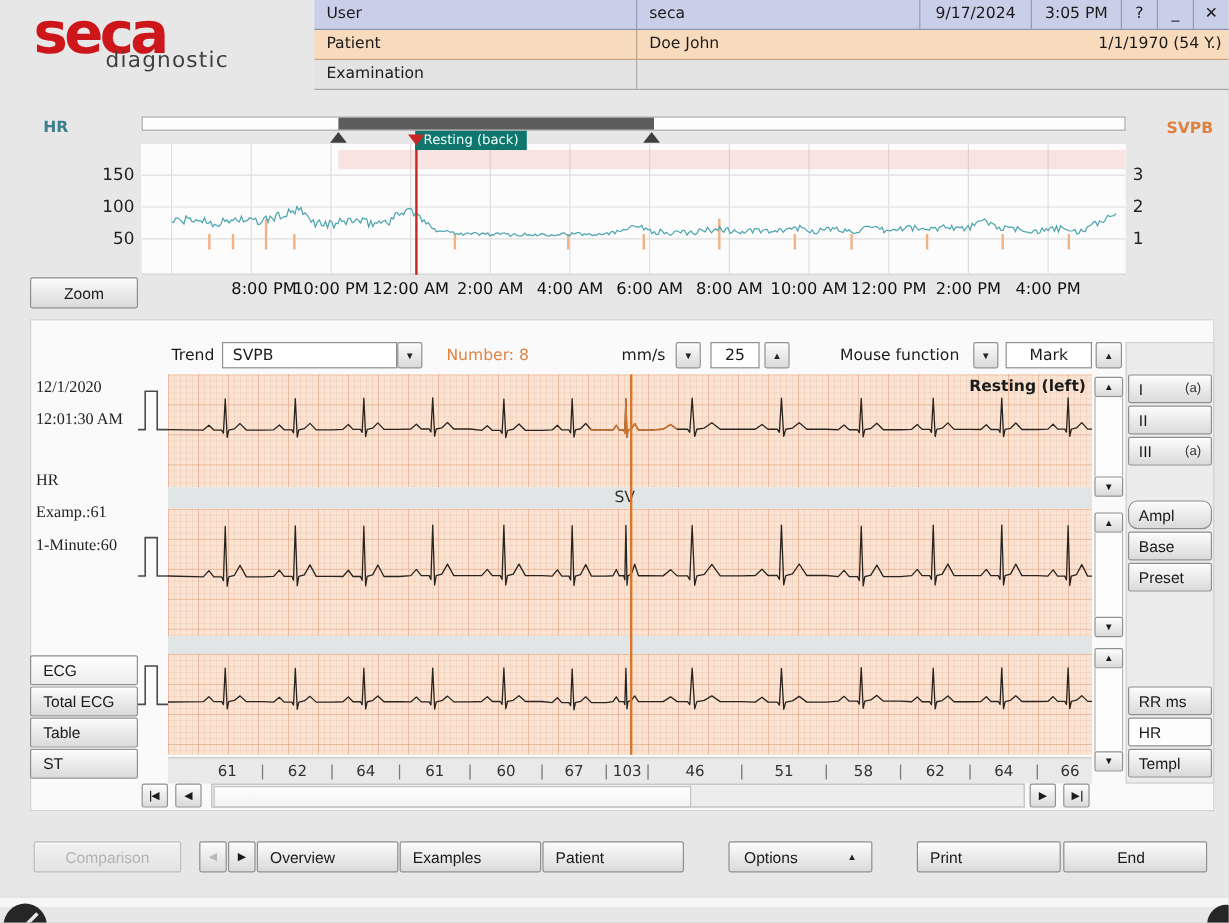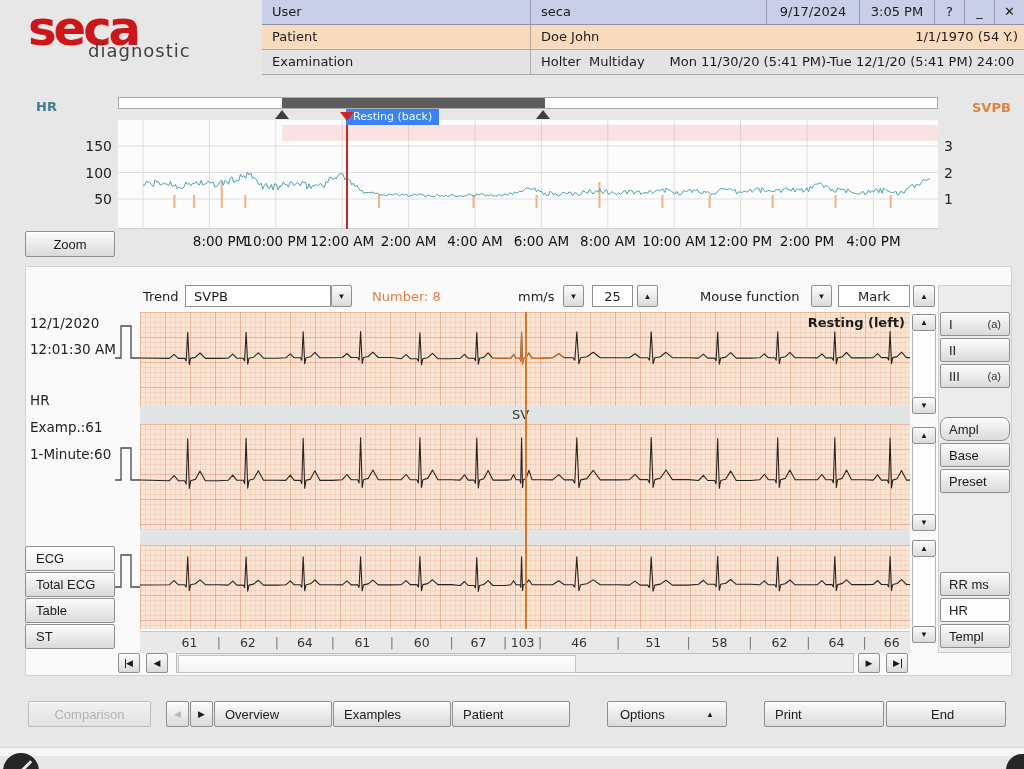--- a/index.html
+++ b/index.html
@@ -28,21 +28,21 @@
   .btn.disabled{color:#b3b3b3;border-color:#bdbdbd;background:linear-gradient(#f1f1f1,#e3e3e3);}
   .spin{font-size:8px;color:#222;}
   .field{background:#fff;border:1px solid #8f8f8f;box-sizing:border-box;display:flex;align-items:center;}
   
   #trend-scroll{left:118px;top:97px;width:820px;height:12px;background:#fdfdfd;border:1px solid #ababab;box-sizing:border-box;}
   #trend-scroll-seg{position:absolute;left:163px;top:0;width:263px;height:10px;background:#5d5d5d;}
   .tri-up{width:0;height:0;border-left:7px solid transparent;border-right:7px solid transparent;border-bottom:9px solid #3f3f3f;}
   .tri-down-red{width:0;height:0;border-left:7px solid transparent;border-right:7px solid transparent;border-top:9px solid #c62828;}
   #trend-plot{left:118px;top:120px;width:820px;height:108px;background:#fcfcfc;border-bottom:1px solid #cfcfcf;}
   #trend-cursor{left:346px;top:119px;width:2px;height:110px;background:#c62828;}
-  #cursor-label{left:346px;top:109px;height:16px;line-height:16px;background:#3b82f6;color:#effffd;
+  #cursor-label{left:346px;top:109px;height:16px;line-height:16px;background:#0f766e;color:#effffd;
                 font-size:11px;padding:0 7px;z-index:5;}
   .axis-lbl{font-size:13px;color:#222;}
   #hr-axis-label{left:36px;top:99px;color:#3c7f8e;font-weight:600;}
   #svpb-axis-label{left:972px;top:100px;color:#e0813f;font-weight:600;}
   .ytick{position:absolute;width:36px;text-align:right;font-size:14px;color:#222;}
   .ytick-r{position:absolute;width:20px;text-align:left;font-size:14px;color:#222;}
   .xtick{position:absolute;top:233px;width:70px;margin-left:-35px;text-align:center;font-size:13.5px;color:#111;}
   #zoom-btn{left:25px;top:231px;width:90px;height:26px;}
   
   #main-panel{left:25px;top:266px;width:987px;height:410px;background:#fafafa;border:1px solid #d2d2d2;box-sizing:border-box;}
@@ -53,21 +53,21 @@
   .strip{position:relative;width:770px;background-color:#f9e4d4;
     background-image:
       linear-gradient(to right, rgba(219,140,100,.40) 1px, transparent 1px),
       linear-gradient(to bottom, rgba(219,140,100,.40) 1px, transparent 1px),
       linear-gradient(to right, rgba(219,140,100,.15) 1px, transparent 1px),
       linear-gradient(to bottom, rgba(219,140,100,.15) 1px, transparent 1px);
     background-size:25px 25px,25px 25px,5px 5px,5px 5px;}
   .strip-gap{position:relative;background:#e1e5e5;}
   #ecg-cursor{left:385px;top:0;width:2px;height:317px;background:#d8762a;z-index:4;}
   #resting-left{left:690px;top:315px;width:215px;text-align:right;font-weight:600;z-index:5;} 
-  .info-lbl{position:absolute;left:30px;font-size:13.5px;color:#222;}
+  .info-lbl{position:absolute;left:30px;font-size:13.5px;color:#222;font-family:Liberation Serif, serif;}
   .cal-pulse{position:absolute;left:114px;width:28px;height:44px;}
   
   .vsb{position:absolute;left:912px;width:24px;display:flex;flex-direction:column;}
   .vsb .track{flex:1;background:#fdfdfd;border:1px solid #b5b5b5;border-width:0 1px;}
   .vsb .btn{height:17px;font-size:8px;}
   
   #right-panel{left:938px;top:285px;width:74px;height:368px;background:#ececec;border:1px solid #cfcfcf;box-sizing:border-box;}
   .rp-btn{position:absolute;left:1px;width:70px;height:24px;padding:0 8px;justify-content:space-between;}
   .rp-btn .sup{font-size:11px;color:#333;}
   .rp-btn.single{justify-content:flex-start;}
@@ -108,21 +108,20 @@
       <div class="hdr-cell winbtn">_</div>
       <div class="hdr-cell winbtn">✕</div>
     </div>
     <div class="hdr-row" id="row-patient">
       <div class="lbl">Patient</div>
       <div class="val">Doe John</div>
       <div id="patient-dob">1/1/1970 (54 Y.)</div>
     </div>
     <div class="hdr-row" id="row-exam">
       <div class="lbl">Examination</div>
-      <div class="val">Holter  Multiday      Mon 11/30/20 (5:41 PM)-Tue 12/1/20 (5:41 PM) 24:00</div>
     </div>
   </div>
 
   <div class="abs axis-lbl" id="hr-axis-label">HR</div>
   <div class="abs axis-lbl" id="svpb-axis-label">SVPB</div>
 
   <div class="abs" id="trend-scroll">
     <div id="trend-scroll-seg"></div>
   </div>
   <div class="abs tri-up" style="left:275px;top:110px;"></div>

